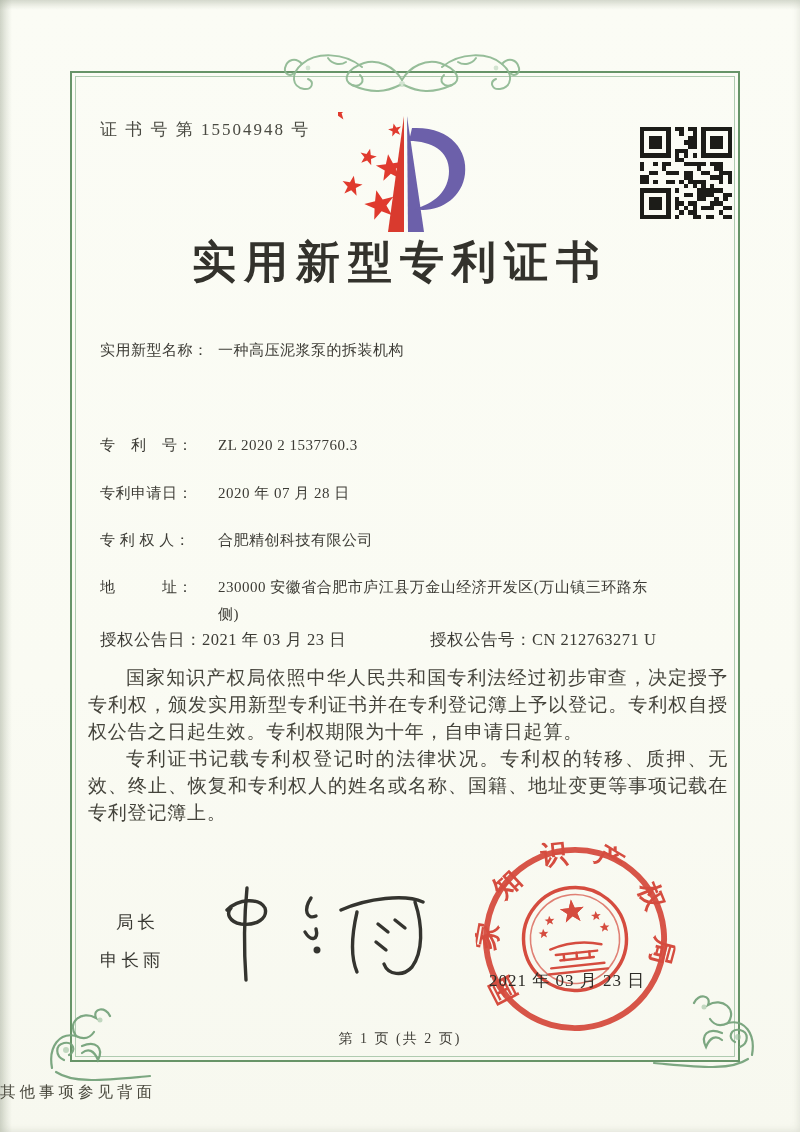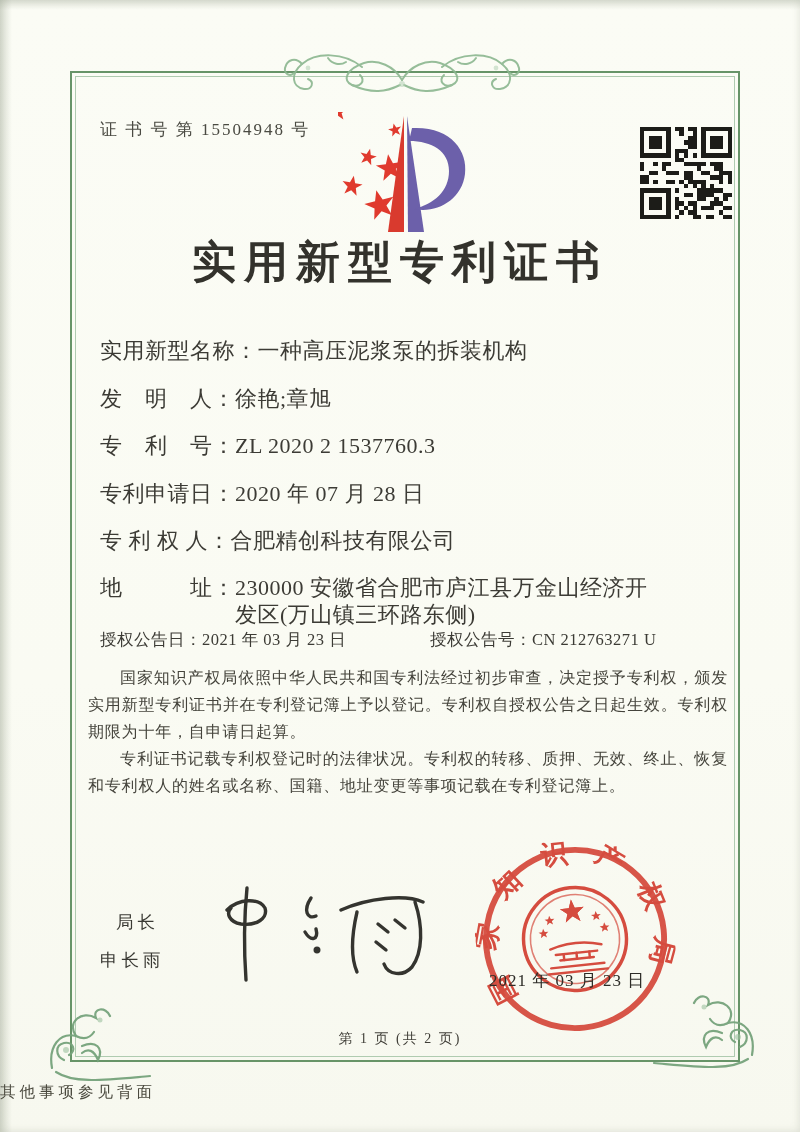--- a/index.html
+++ b/index.html
@@ -13,27 +13,27 @@
     background:linear-gradient(90deg,rgba(150,160,140,.35),rgba(150,160,140,0));pointer-events:none;}
   .paper::after{content:"";position:absolute;left:0;top:0;right:0;height:10px;
     background:linear-gradient(180deg,rgba(150,160,140,.28),rgba(150,160,140,0));pointer-events:none;}
   .frame{position:absolute;left:70px;top:71px;right:60px;bottom:70px;border:2px solid #679468;}
   .frame-inner{position:absolute;inset:3px;border:1px solid #afcbb0;}
   .cert-no{position:absolute;left:100px;top:118px;font-size:17px;letter-spacing:2px;color:#4a4a42;}
   .title{position:absolute;left:0;right:0;top:233px;text-align:center;font-size:44px;
     font-weight:bold;letter-spacing:8px;color:#33322c;}
   .logo{position:absolute;left:338px;top:112px;width:135px;height:125px;}
   .qr{position:absolute;left:640px;top:127px;width:92px;height:92px;}
-  .field{position:absolute;left:100px;width:560px;display:flex;font-size:22px;line-height:27px;letter-spacing:.5px;}
+  .field{position:absolute;left:100px;width:560px;display:flex;font-size:15px;line-height:27px;letter-spacing:.5px;}
   .field .lab{flex:0 0 118px;white-space:nowrap;}
   .field .val{flex:1;}
   .r1{top:337px}.r2{top:385px}.r3{top:432px}.r4{top:480px}.r5{top:527px}.r6{top:574px}
   .grant{position:absolute;left:100px;top:629px;width:620px;display:flex;font-size:16.5px;letter-spacing:.5px;}
   .grant .g1{flex:0 0 330px;}
-  .body-text{position:absolute;left:88px;top:664px;width:640px;font-size:16px;line-height:27px;
+  .body-text{position:absolute;left:88px;top:664px;width:640px;font-size:19px;line-height:27px;
     text-align:justify;letter-spacing:.8px;color:#45443c;}
   .body-text p{margin:0;text-indent:2em;}
   .sig-title{position:absolute;left:116px;top:910px;font-family:"Liberation Sans","DejaVu Sans",sans-serif;
     font-size:17.5px;letter-spacing:4px;color:#3a3a34;}
   .sig-name{position:absolute;left:100px;top:948px;font-family:"Liberation Sans","DejaVu Sans",sans-serif;
     font-size:17.5px;letter-spacing:4px;color:#3a3a34;}
   .sig-hand{position:absolute;left:213px;top:880px;width:215px;height:118px;}
   .seal{position:absolute;left:476px;top:840px;width:198px;height:198px;transform:rotate(-6deg);opacity:.9;}
   .seal-date{position:absolute;left:489px;top:969px;font-size:17px;letter-spacing:1px;color:#2d2c27;z-index:5;}
   .page-ind{position:absolute;left:0;right:0;top:1030px;text-align:center;font-size:14px;letter-spacing:2px;color:#403f38;}
@@ -337,24 +337,20 @@
           <rect x="87.62" y="87.62" width="4.38" height="4.38"></rect>
         </g>
       </svg></div>
 
   <div class="title">实用新型专利证书</div>
 
   <div class="field r1">
     <span class="lab">实用新型名称：</span>
     <span class="val">一种高压泥浆泵的拆装机构</span>
   </div>
-  <div class="field r2">
-    <span class="lab">发　明　人：</span>
-    <span class="val">徐艳;章旭</span>
-  </div>
   <div class="field r3">
     <span class="lab">专　利　号：</span>
     <span class="val">ZL 2020 2 1537760.3</span>
   </div>
   <div class="field r4">
     <span class="lab">专利申请日：</span>
     <span class="val">2020 年 07 月 28 日</span>
   </div>
   <div class="field r5">
     <span class="lab">专 利 权 人：</span>

